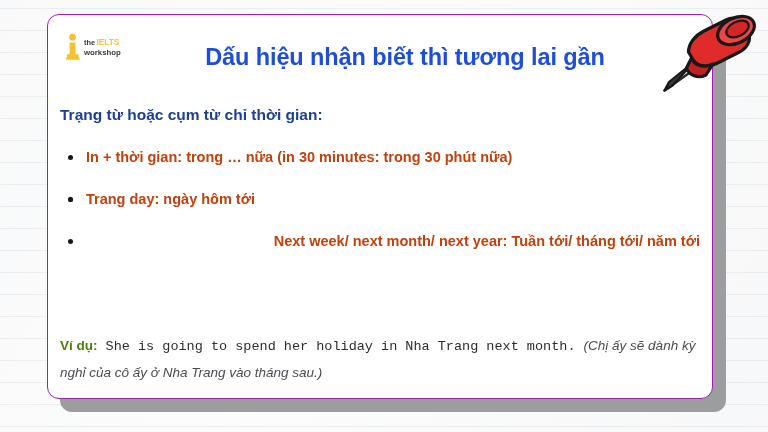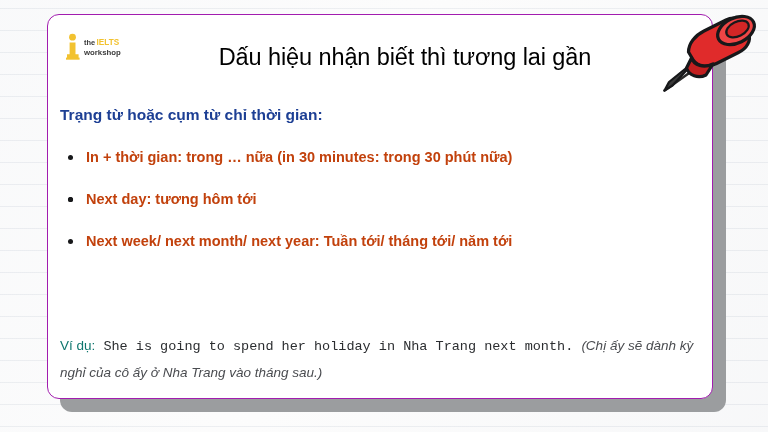--- a/index.html
+++ b/index.html
@@ -51,23 +51,23 @@
   }
   #logo svg { display:block; }
   
   #title {
     position:absolute;
     left:0; top:29px;
     width:666px;
     text-align:center;
     padding-left:48px;
     font-size:23.5px;
-    font-weight:normal;
+    font-weight:bold;
     letter-spacing:-0.1px;
-    color:#000000;
+    color:#1d4ed8;
     white-space:nowrap;
   }
   
   #subtitle {
     position:absolute;
     left:12px; top:91px;
     font-size:15.5px;
     font-weight:bold;
     color:#1d3f94;
     white-space:nowrap;
@@ -81,38 +81,38 @@
   .bullet-row {
     position:relative;
     padding-left:26px;
     margin-bottom:23px;
     font-size:14.5px;
     font-weight:bold;
     color:#c2410c;
     white-space:nowrap;
     line-height:19px;
   }
-  .bullet-row:last-child { margin-bottom:0; }
+  .bullet-row:last-child { margin-bottom:0;text-align:right; }
   .bullet-dot {
     position:absolute;
     left:8px; top:7px;
     width:5px; height:5px;
     background:#17181a;
     border-radius:50%;
   }
   
   #example {
     position:absolute;
     left:12px; top:318px;
     width:648px;
     font-size:13.5px;
     line-height:26px;
     color:#2b2d30;
   }
-  #example .lbl { font-weight:normal; color:#0f766e; }
+  #example .lbl { font-weight:bold; color:#4d7c0f; }
   #example .plain { font-style:normal;font-family:Liberation Mono, monospace; }
   #example .vi { font-style:italic; color:#4a4c50; }
   
   #pushpin {
     position:absolute;
     left:648px; top:0px;
     width:118px; height:92px;
   }
   #pushpin svg { display:block; }
 </style>
@@ -146,21 +146,21 @@
     <div id="bullets">
       <div class="bullet-row">
         <span class="bullet-dot"></span>
         <span>In + thời gian: trong … nữa (in 30 minutes: trong 30 phút nữa)</span>
       </div>
       <div class="bullet-row">
         <span class="bullet-dot"></span>
       </div>
       <div class="bullet-row">
         <span class="bullet-dot"></span>
-        <span>Next day: tương hôm tới</span>
+        <span>Trang day: ngày hôm tới</span>
       </div>
       <div class="bullet-row">
         <span class="bullet-dot"></span>
         <span> Next week/ next month/ next year: Tuần tới/ tháng tới/ năm tới</span>
       </div>
     </div>
 
     <div id="example">
       <span class="lbl">Ví dụ:</span><span class="plain"> She is going to spend her holiday in Nha Trang next month. </span><span class="vi">(Chị ấy sẽ dành kỳ nghỉ của cô ấy ở Nha Trang vào tháng sau.)</span>
     </div>

